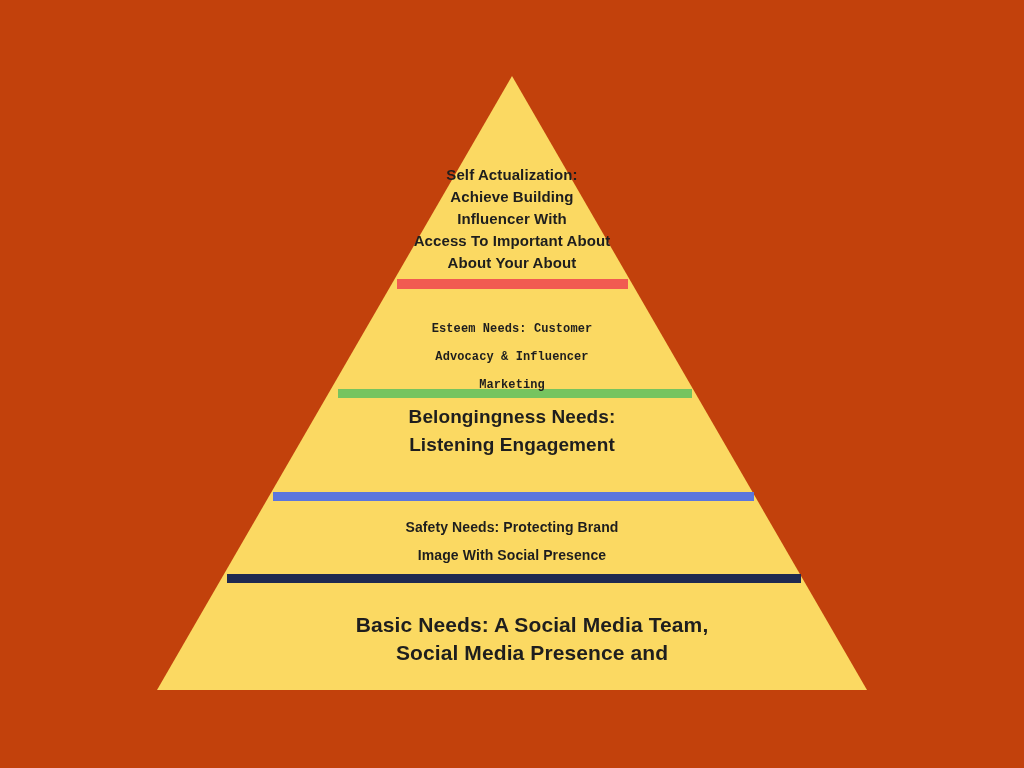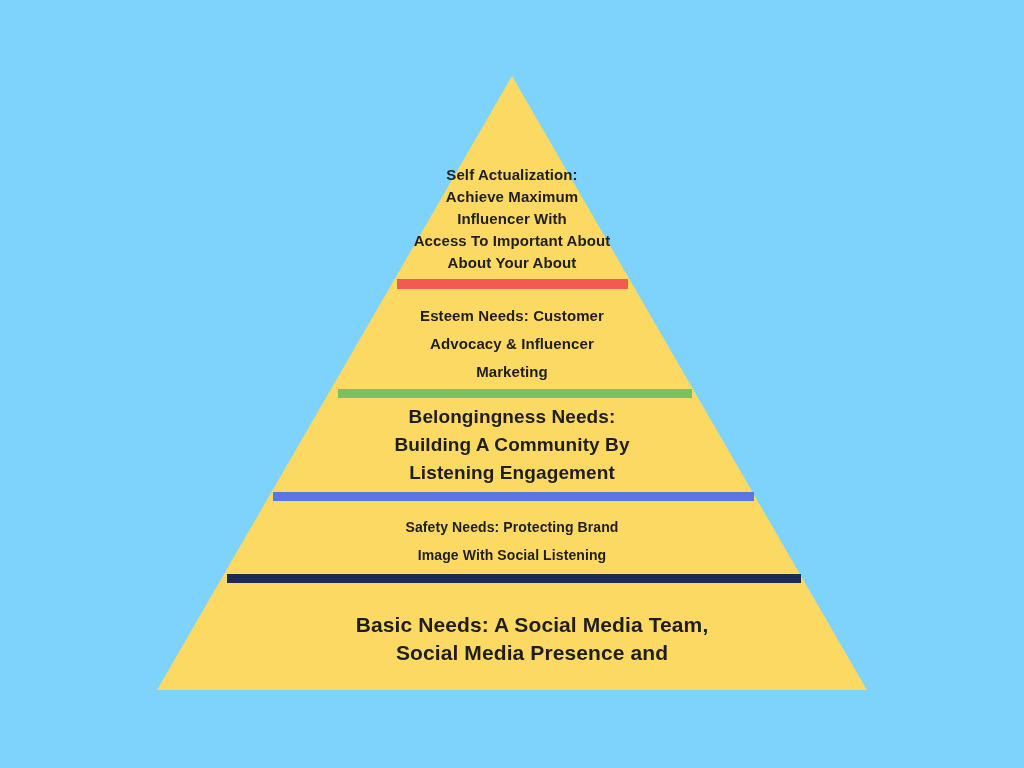--- a/index.html
+++ b/index.html
@@ -5,21 +5,21 @@
   html, body {
     margin: 0;
     padding: 0;
     background: #ffffff;
     font-family: "Liberation Sans", sans-serif;
   }
   .canvas {
     position: relative;
     width: 1024px;
     height: 768px;
-    background: #7dd3fc;
+    background: #c2410c;
     overflow: hidden;
   }
   .pyramid-svg {
     position: absolute;
     top: 0;
     left: 0;
   }
   .level {
     position: absolute;
     left: 0;
@@ -27,21 +27,21 @@
     text-align: center;
     font-weight: 700;
     color: #1e1e1e;
     letter-spacing: 0.1px;
   }
   .level .line {
     display: block;
   }
   .level-1 { top: 164px; font-size: 15px; }
   .level-1 .line { line-height: 22px; }
-  .level-2 { top: 302px; font-size: 15px; }
+  .level-2 { top: 315px; font-size: 12px; font-family: Liberation Mono, monospace; }
   .level-2 .line { line-height: 28px; }
   .level-3 { top: 403px; font-size: 19px; }
   .level-3 .line { line-height: 28px; }
   .level-4 { top: 513px; font-size: 14px; }
   .level-4 .line { line-height: 28px; }
   .level-5 { top: 611px; font-size: 21px; padding-left: 20px; }
   .level-5 .line { line-height: 28px; }
 </style>
 </head>
 <body>
@@ -51,41 +51,40 @@
   <svg class="pyramid-svg" width="1024" height="768" viewBox="0 0 1024 768">
     <polygon points="512,76 867,690 157,690" fill="#fbd962"></polygon>
     <rect x="397" y="279" width="231" height="10" fill="#f15b51"></rect>
     <rect x="338" y="389" width="354" height="9" fill="#76c45f"></rect>
     <rect x="273" y="492" width="481" height="9" fill="#5c76dd"></rect>
     <rect x="227" y="574" width="574" height="9" fill="#1f2a50"></rect>
   </svg>
 
   <div class="level level-1">
     <span class="line">Self Actualization:</span>
-    <span class="line">Achieve Maximum</span>
+    <span class="line">Achieve Building</span>
     <span class="line">Influencer With</span>
     <span class="line">Access To Important About</span>
     <span class="line">About Your About</span>
   </div>
 
   <div class="level level-2">
     <span class="line">Esteem Needs: Customer</span>
     <span class="line">Advocacy &amp; Influencer</span>
     <span class="line">Marketing</span>
   </div>
 
   <div class="level level-3">
     <span class="line">Belongingness Needs:</span>
-    <span class="line">Building A Community By</span>
     <span class="line">Listening Engagement</span>
   </div>
 
   <div class="level level-4">
     <span class="line">Safety Needs: Protecting Brand</span>
-    <span class="line">Image With Social Listening</span>
+    <span class="line">Image With Social Presence</span>
   </div>
 
   <div class="level level-5">
     <span class="line">Basic Needs: A Social Media Team,</span>
     <span class="line">Social Media Presence and</span>
   </div>
 
 </div>
 
 </body></html>

